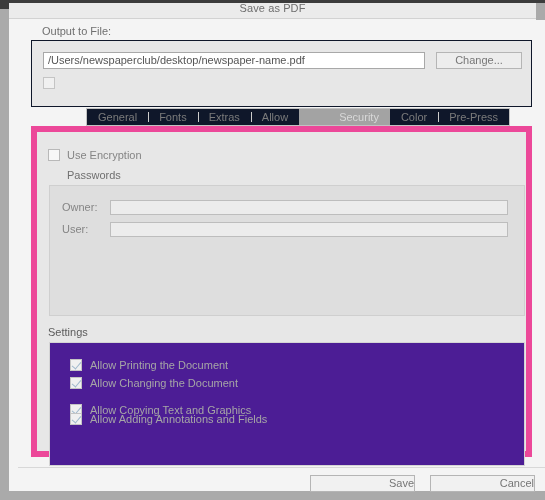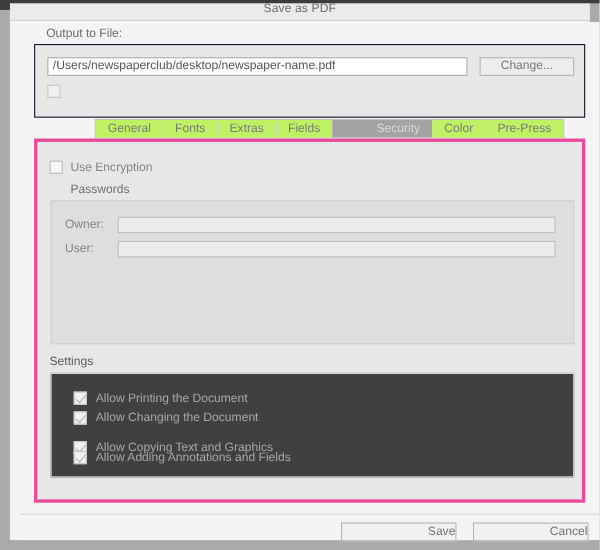--- a/index.html
+++ b/index.html
@@ -183,21 +183,21 @@
   .tab {
     display: flex;
     align-items: center;
     justify-content: center;
     font-size: 11px;
     color: #7b7b7b;
     padding: 0 11px;
     line-height: 1;
     white-space: nowrap;
     position: relative;
-    background: #bef264;
+    background: #0f172a;
   }
   .tab + .tab::before {
     content: "";
     position: absolute;
     left: 0; top: 3px; bottom: 3px;
     width: 1px;
     background: #cccccc;
   }
   .tab.selected {
     background: #a3a3a3;
@@ -206,21 +206,21 @@
   }
   .tab.selected::before { display: none; }
   .tab.selected + .tab::before { display: none; }
 
   
   #tabpage {
     position: absolute;
     left: 13px; top: 106px;
     width: 501px; height: 331px;
     background: #e7e7e7;
-    border: 3px solid #ec4899;
+    border: 6px solid #ec4899;
     box-sizing: border-box;
   }
 
   #use-encryption-row {
     position: absolute;
     left: 11px; top: 17px;
     display: flex;
     align-items: center;
     gap: 7px;
   }
@@ -259,22 +259,22 @@
   #settings-label {
     position: absolute;
     left: 11px; top: 195px;
     font-size: 11px;
     color: #5b5b5b;
     line-height: 1;
   }
   #settings-box {
     position: absolute;
     left: 12px; top: 210px;
-    width: 476px; height: 95px;
-    background: #404040;
+    width: 476px; height: 124px;
+    background: #4c1d95;
     border: 1px solid #d4d4d4;
     box-sizing: border-box;
   }
   .setting-row {
     position: absolute;
     left: 20px;
     display: flex;
     align-items: center;
     gap: 8px;
   }
@@ -329,21 +329,21 @@
       </div>
 
     </div>
 
     <div id="tabstrip">
       <div id="tab-underline"></div>
       <div id="tabs">
         <div class="tab">General</div>
         <div class="tab">Fonts</div>
         <div class="tab">Extras</div>
-        <div class="tab">Fields</div>
+        <div class="tab">Allow</div>
         <div class="tab selected">Security</div>
         <div class="tab">Color</div>
         <div class="tab">Pre-Press</div>
       </div>
     </div>
 
     <div id="tabpage">
 
       <div id="use-encryption-row">
         <span class="cbox"></span>

